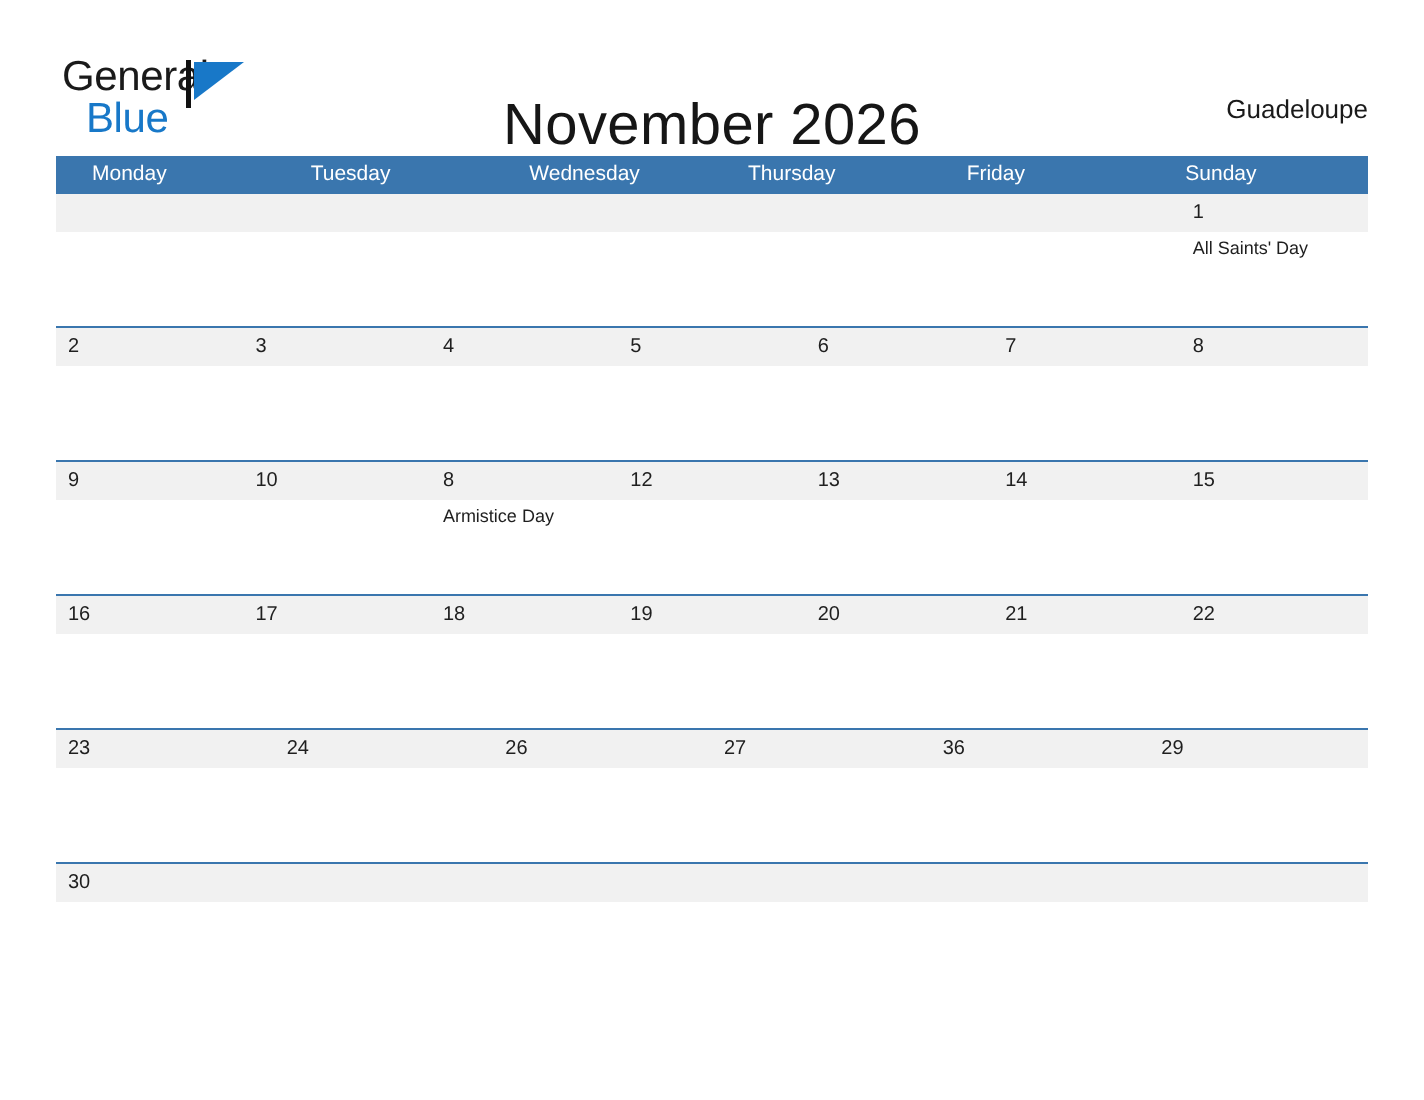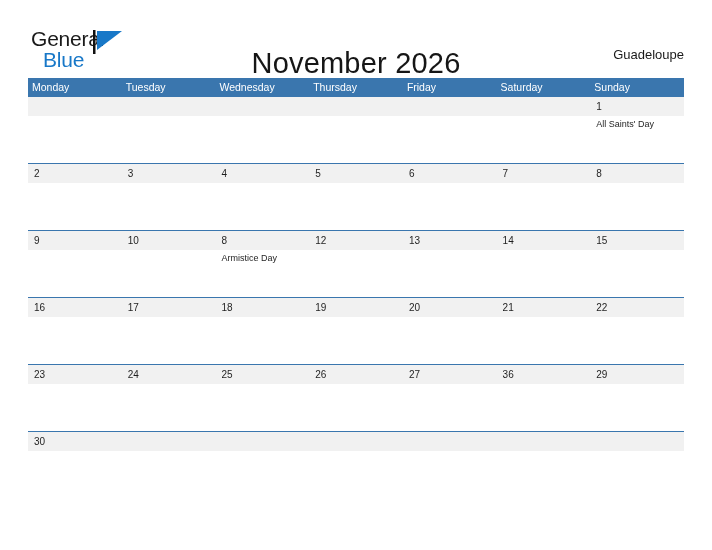--- a/index.html
+++ b/index.html
@@ -92,21 +92,21 @@
   .weekday-row {
     display: flex;
     background: #3a76ae;
     height: 18px;
   }
   .weekday-cell {
     flex: 1 1 0;
     color: #ffffff;
     font-size: 10.5px;
     line-height: 18px;
-    padding-left: 4px;
+    padding-left: 18px;
     font-family: "Liberation Sans", sans-serif;
     white-space: nowrap;
     overflow: hidden;
   }
 
   .week-row {
     position: relative;
     height: 67px;
     border-top: 1.5px solid #3a76ae;
   }
@@ -174,21 +174,20 @@
 </div>
 
 <div class="calendar">
 
   <div class="weekday-row">
     <div class="weekday-cell">Monday</div>
     <div class="weekday-cell">Tuesday</div>
     <div class="weekday-cell">Wednesday</div>
     <div class="weekday-cell">Thursday</div>
     <div class="weekday-cell">Friday</div>
-    <div class="weekday-cell">Saturday</div>
     <div class="weekday-cell">Sunday</div>
   </div>
 
   <div class="week-row">
     <div class="day-band">
       <div class="day-num-cell"></div>
       <div class="day-num-cell"></div>
       <div class="day-num-cell"></div>
       <div class="day-num-cell"></div>
       <div class="day-num-cell"></div>
@@ -266,21 +265,20 @@
       <div class="day-event-cell"></div>
       <div class="day-event-cell"></div>
       <div class="day-event-cell"></div>
     </div>
   </div>
 
   <div class="week-row">
     <div class="day-band">
       <div class="day-num-cell">23</div>
       <div class="day-num-cell">24</div>
-      <div class="day-num-cell">25</div>
       <div class="day-num-cell">26</div>
       <div class="day-num-cell">27</div>
       <div class="day-num-cell">36</div>
       <div class="day-num-cell">29</div>
     </div>
     <div class="day-body">
       <div class="day-event-cell"></div>
       <div class="day-event-cell"></div>
       <div class="day-event-cell"></div>
       <div class="day-event-cell"></div>

